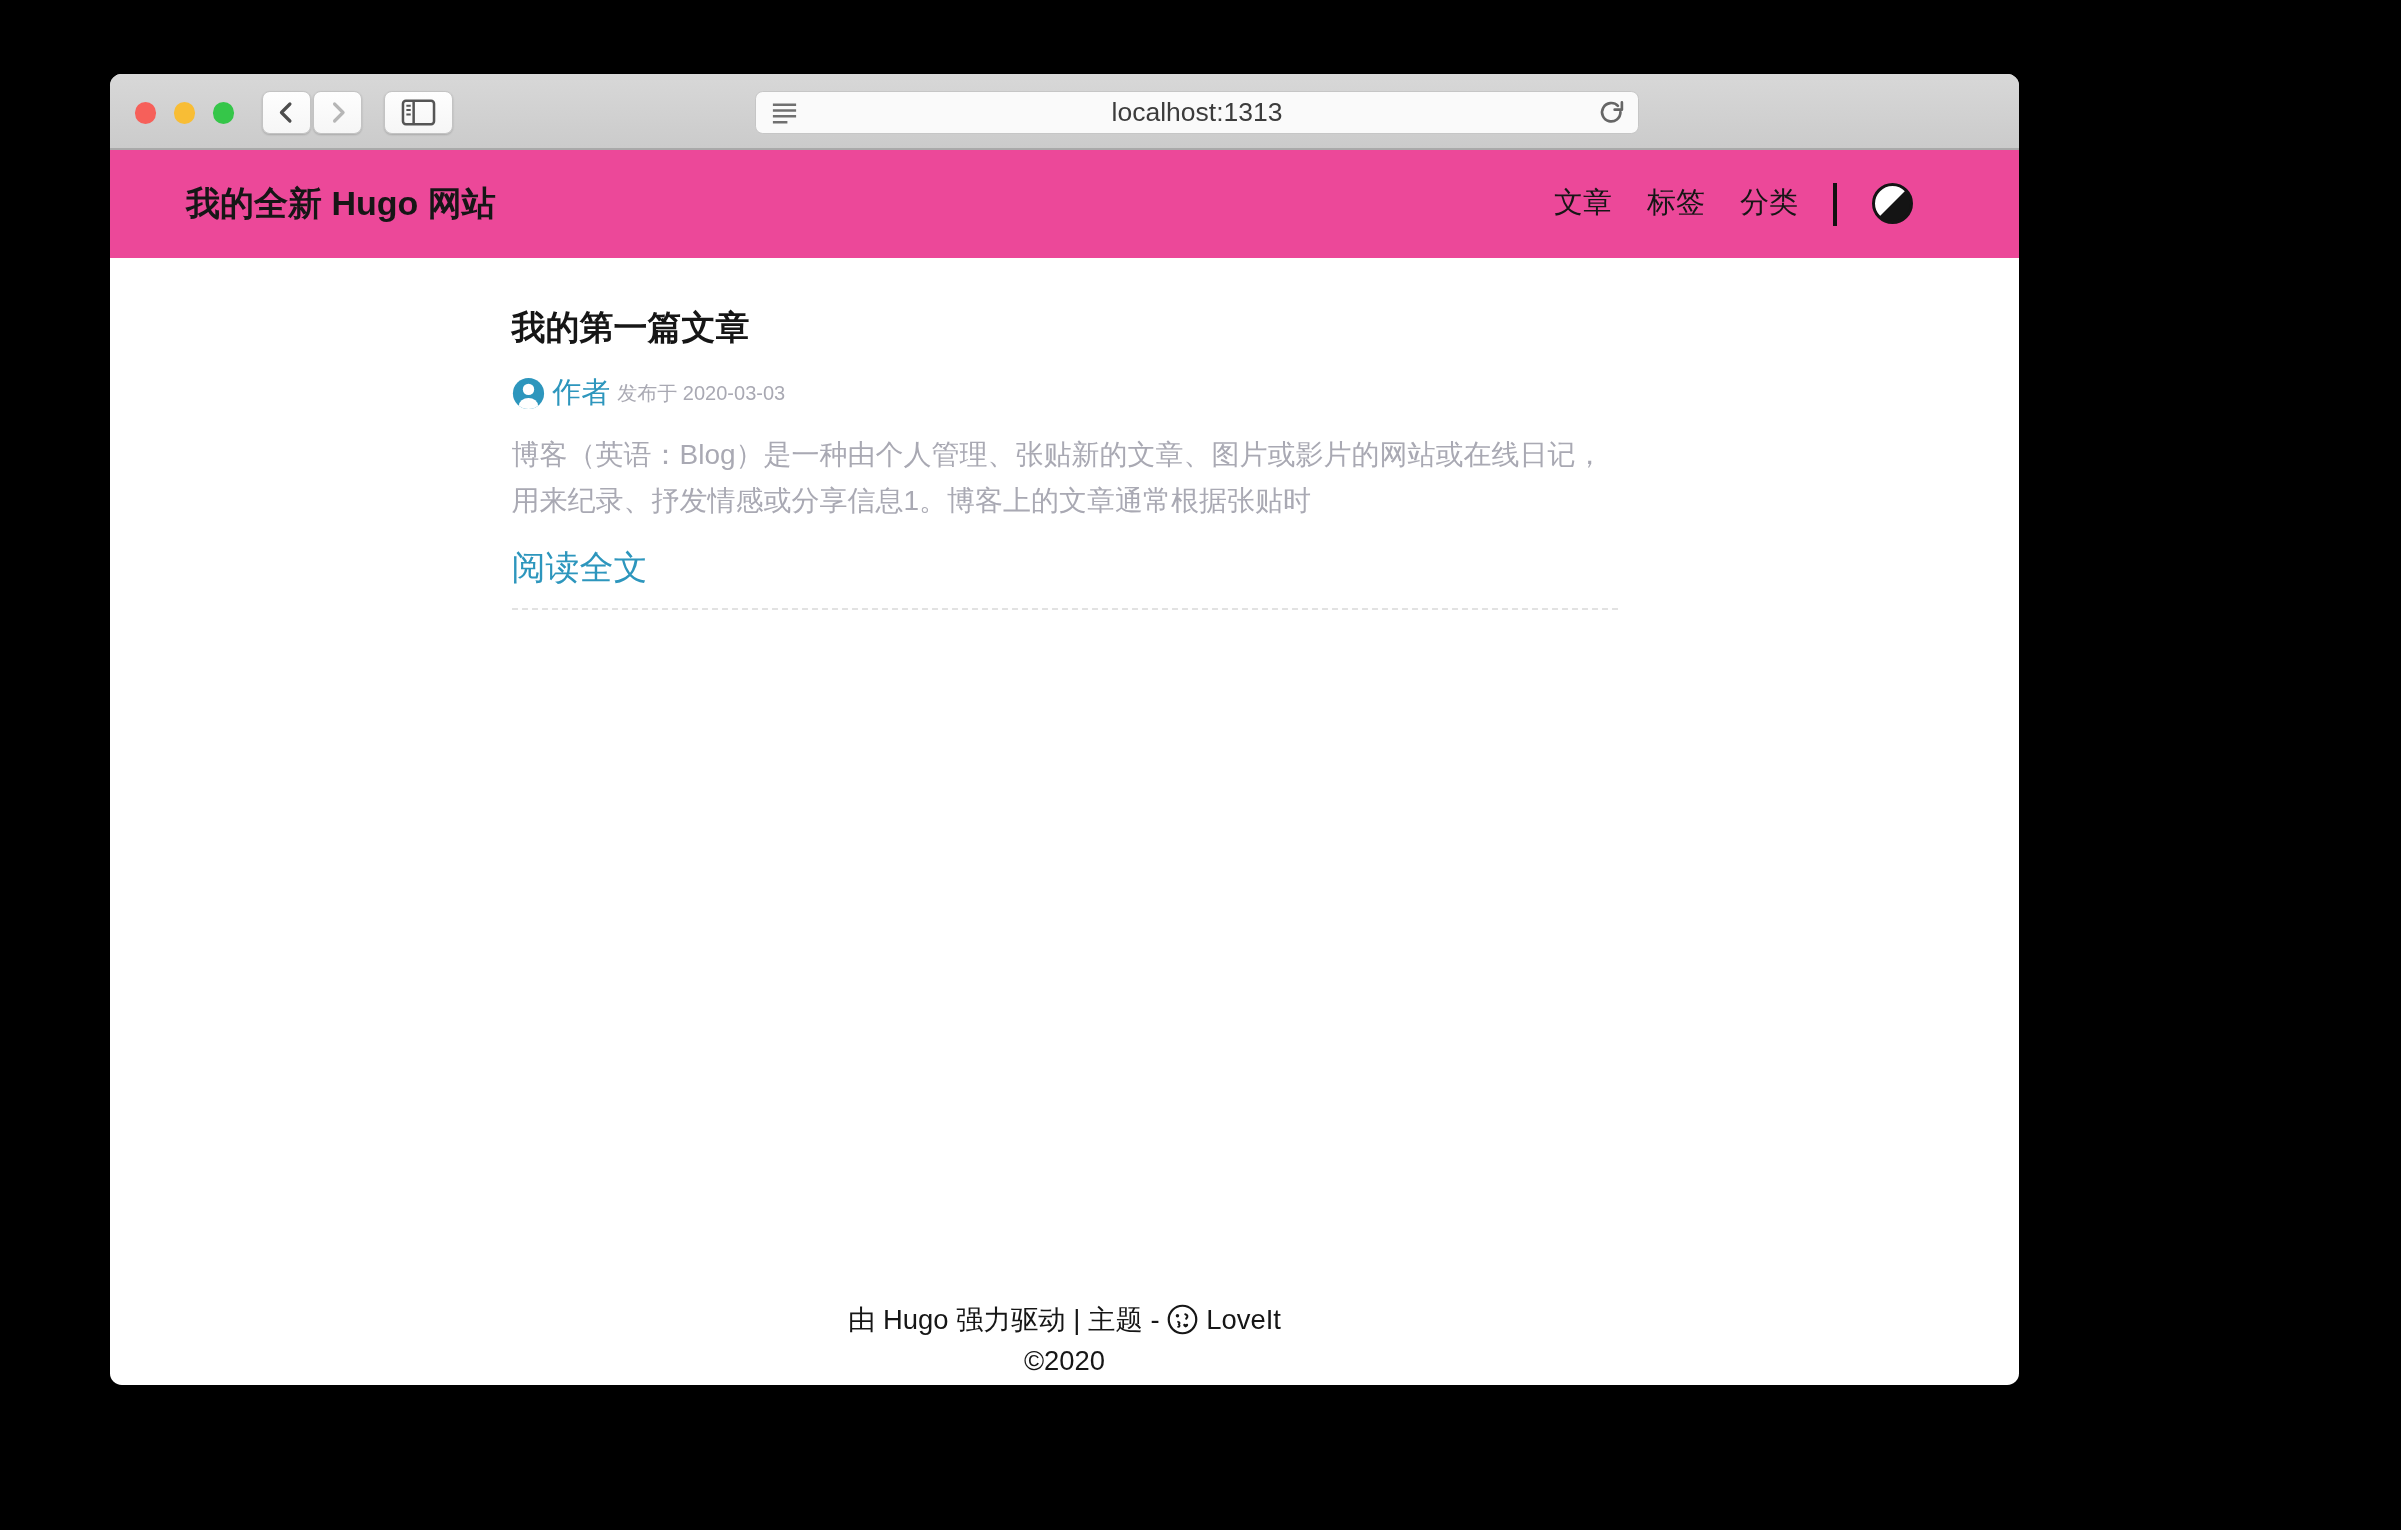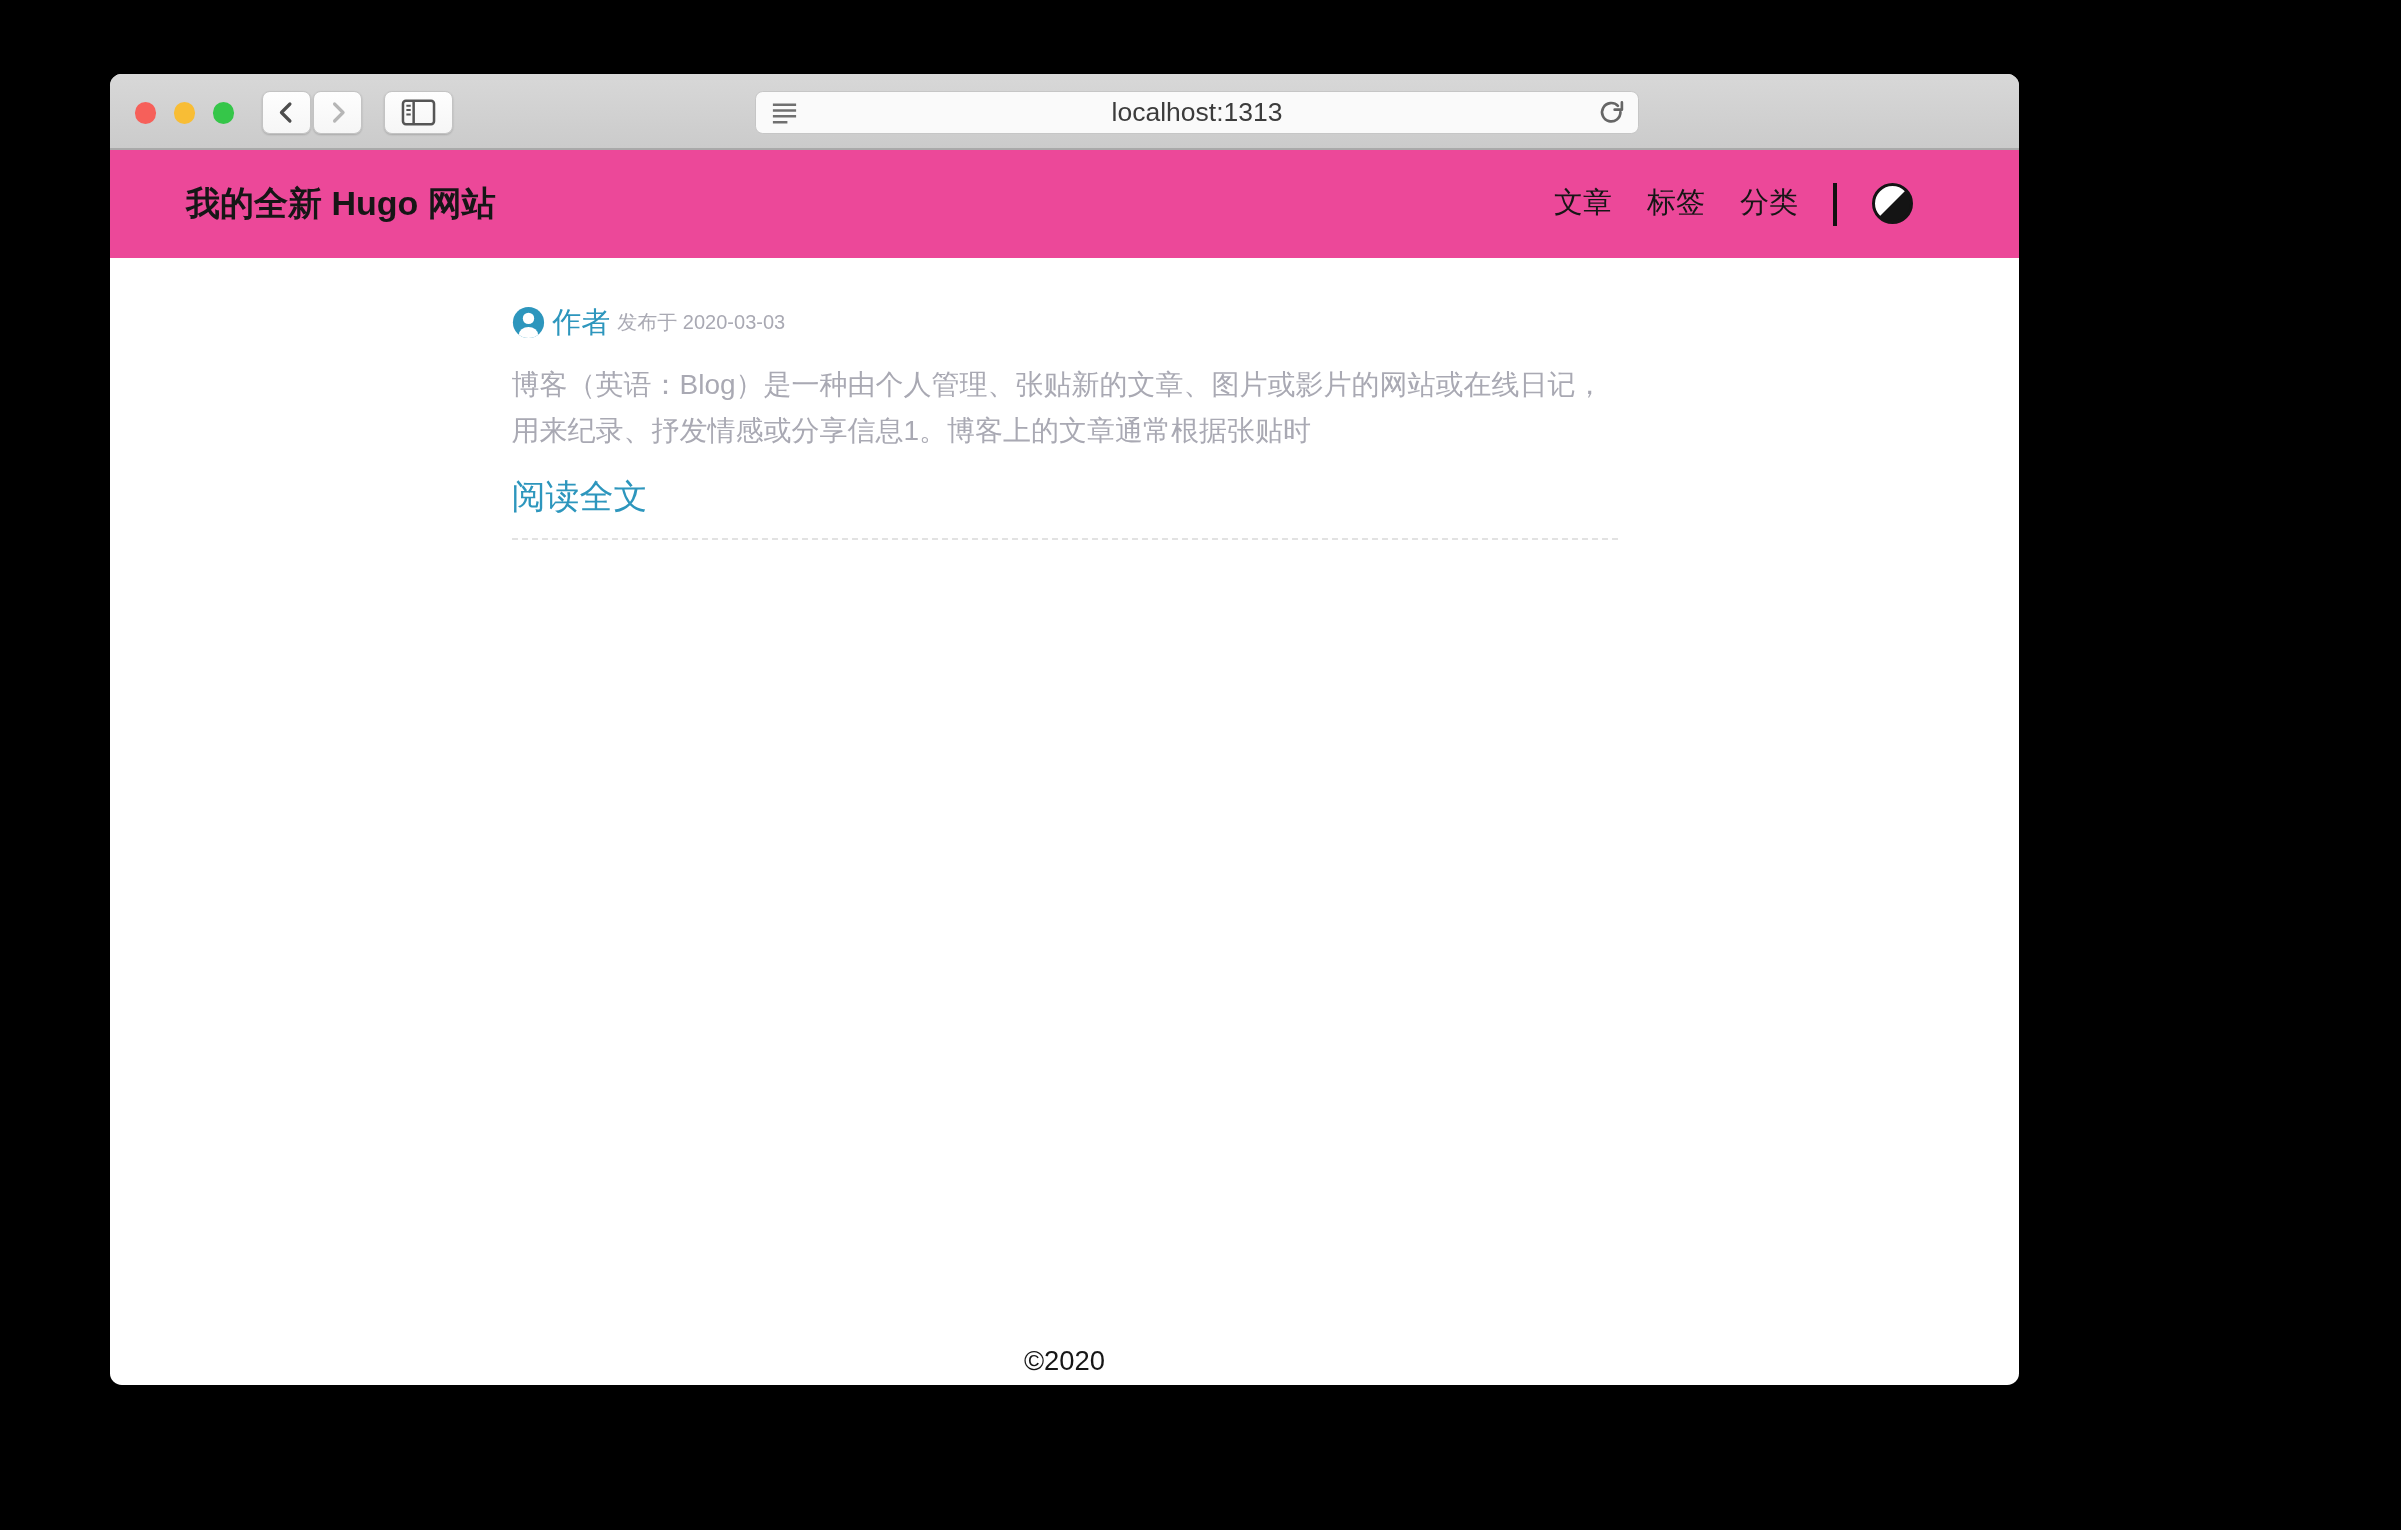--- a/index.html
+++ b/index.html
@@ -161,20 +161,21 @@
     <div class="nav">
       <span class="nav-item">文章</span>
       <span class="nav-item">标签</span>
       <span class="nav-item">分类</span>
       <span class="nav-sep"></span>
       <span class="theme-toggle"></span>
     </div>
   </div>
 
   <div class="article">
+    <h2 class="post-title">我的第一篇文章</h2>
     <div class="meta">
       <span class="avatar">
         <svg width="33" height="33" viewBox="0 0 36 36">
           <defs>
               <clipPath id="avclip">
                 <circle cx="18" cy="18" r="17"></circle>
               </clipPath>
             </defs>
           <circle cx="18" cy="18" r="17" class="accent-fill" fill="#2d96bd"></circle>
           <circle cx="18" cy="13.5" r="6.2" fill="#fff"></circle>
@@ -183,17 +184,30 @@
       </span>
       <span class="author">作者</span>
       <span class="pubinfo">发布于 2020-03-03</span>
     </div>
     <div class="summary">博客（英语：Blog）是一种由个人管理、张贴新的文章、图片或影片的网站或在线日记，用来纪录、抒发情感或分享信息1。博客上的文章通常根据张贴时</div>
     <div><span class="readmore">阅读全文</span></div>
     <div class="divider"></div>
   </div>
 
   <div class="footer">
+    <div class="row">
+      <span>由 Hugo 强力驱动 | 主题 -</span>
+      <span class="kiss">
+        <svg width="33" height="33" viewBox="0 0 36 36">
+          <circle cx="18" cy="18" r="15" fill="none" stroke="#161616" stroke-width="2.4"></circle>
+          <circle cx="12.5" cy="14" r="1.9" fill="#161616"></circle>
+          <path d="M21 12.2 q4.2 1.2 1 5" fill="none" stroke="#161616" stroke-width="2.2" stroke-linecap="round"></path>
+          <path d="M13.2 20.5 c2.2 .4 2.2 2.4 0 2.8 c2.2 .4 2.2 2.4 0 2.8" fill="none" stroke="#161616" stroke-width="2" stroke-linecap="round"></path>
+          <path d="M21.5 23.2 c.9-1.1 2.7-.6 2.7 .7 c0 1.1-1.5 2-2.7 2.9 c-1.2-.9-2.7-1.8-2.7-2.9 c0-1.3 1.8-1.8 2.7-.7 z" fill="#161616"></path>
+        </svg>
+      </span>
+      <span class="theme-link">LoveIt</span>
+    </div>
     <div>©2020</div>
   </div>
 
 </div>
 
 
 </body></html>

